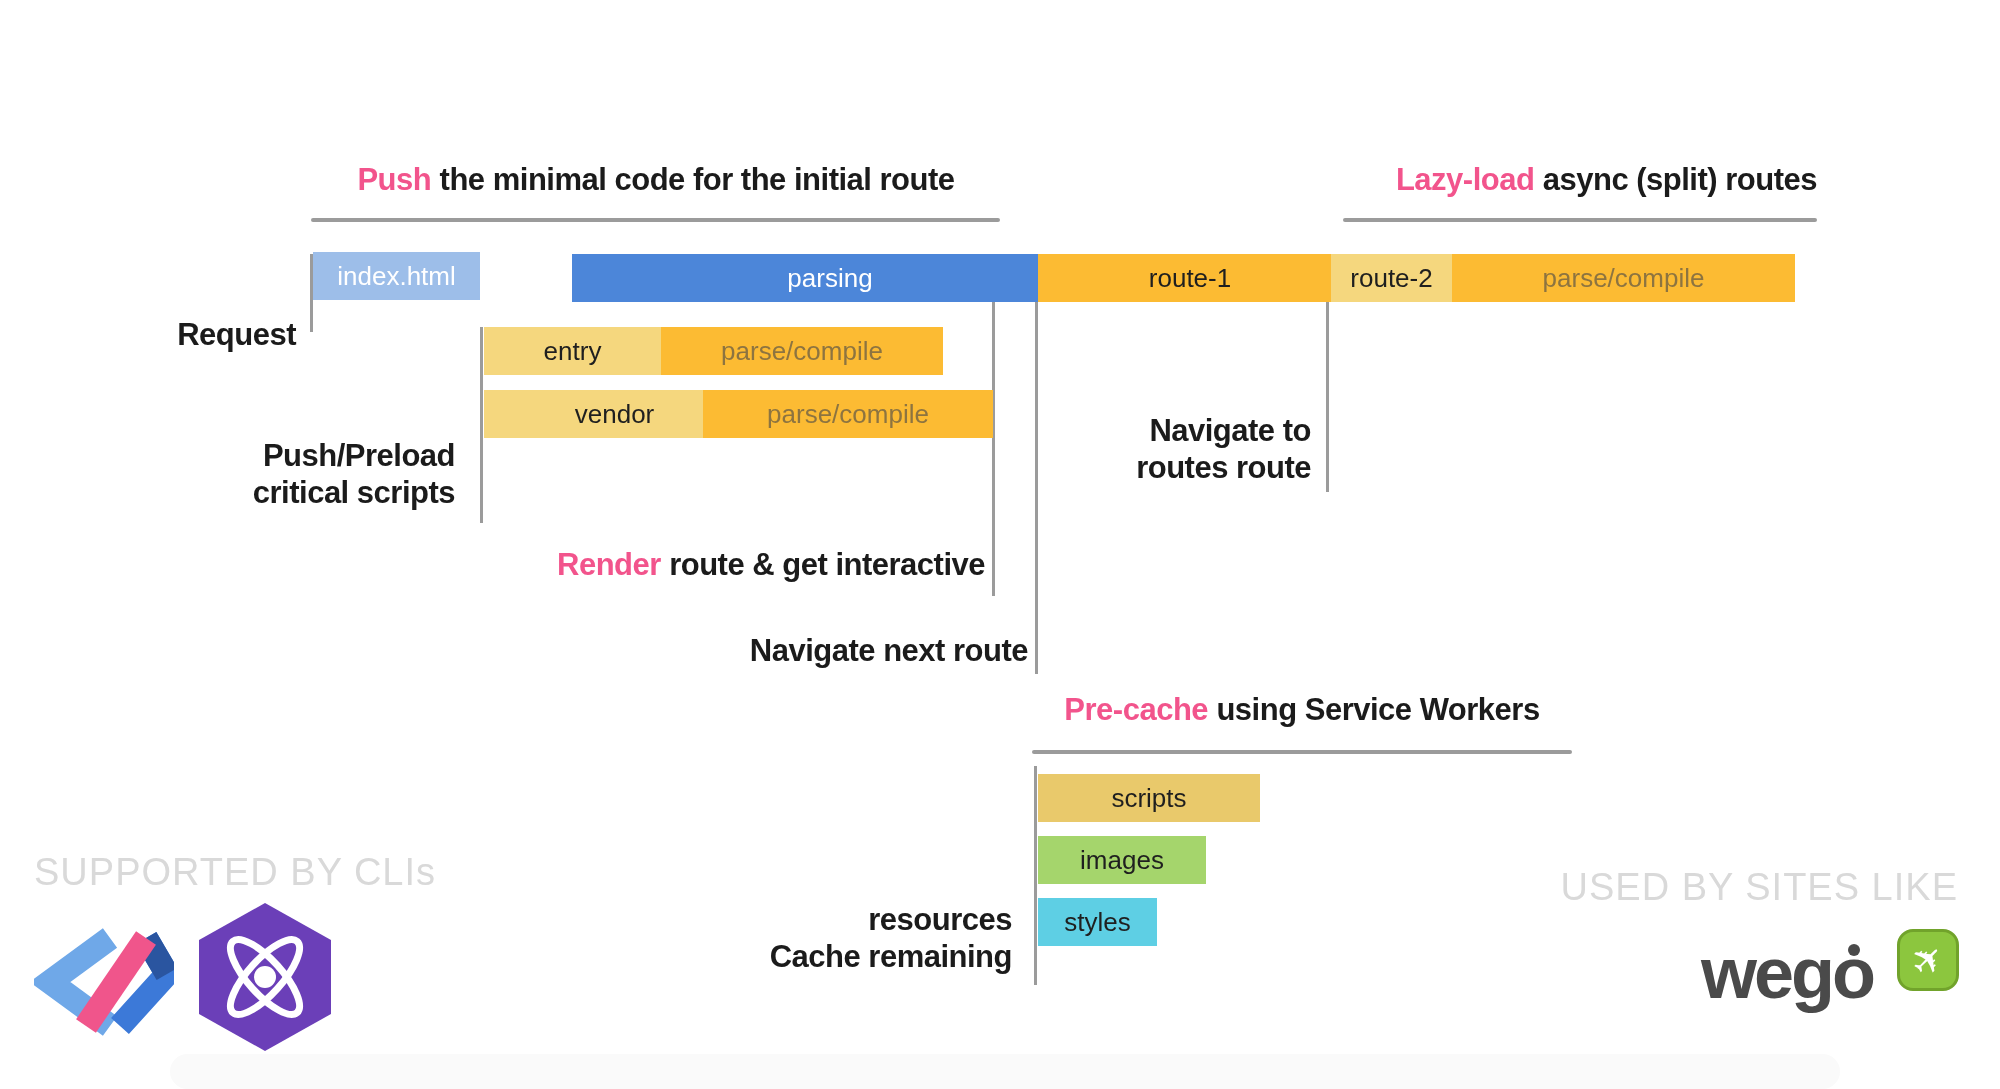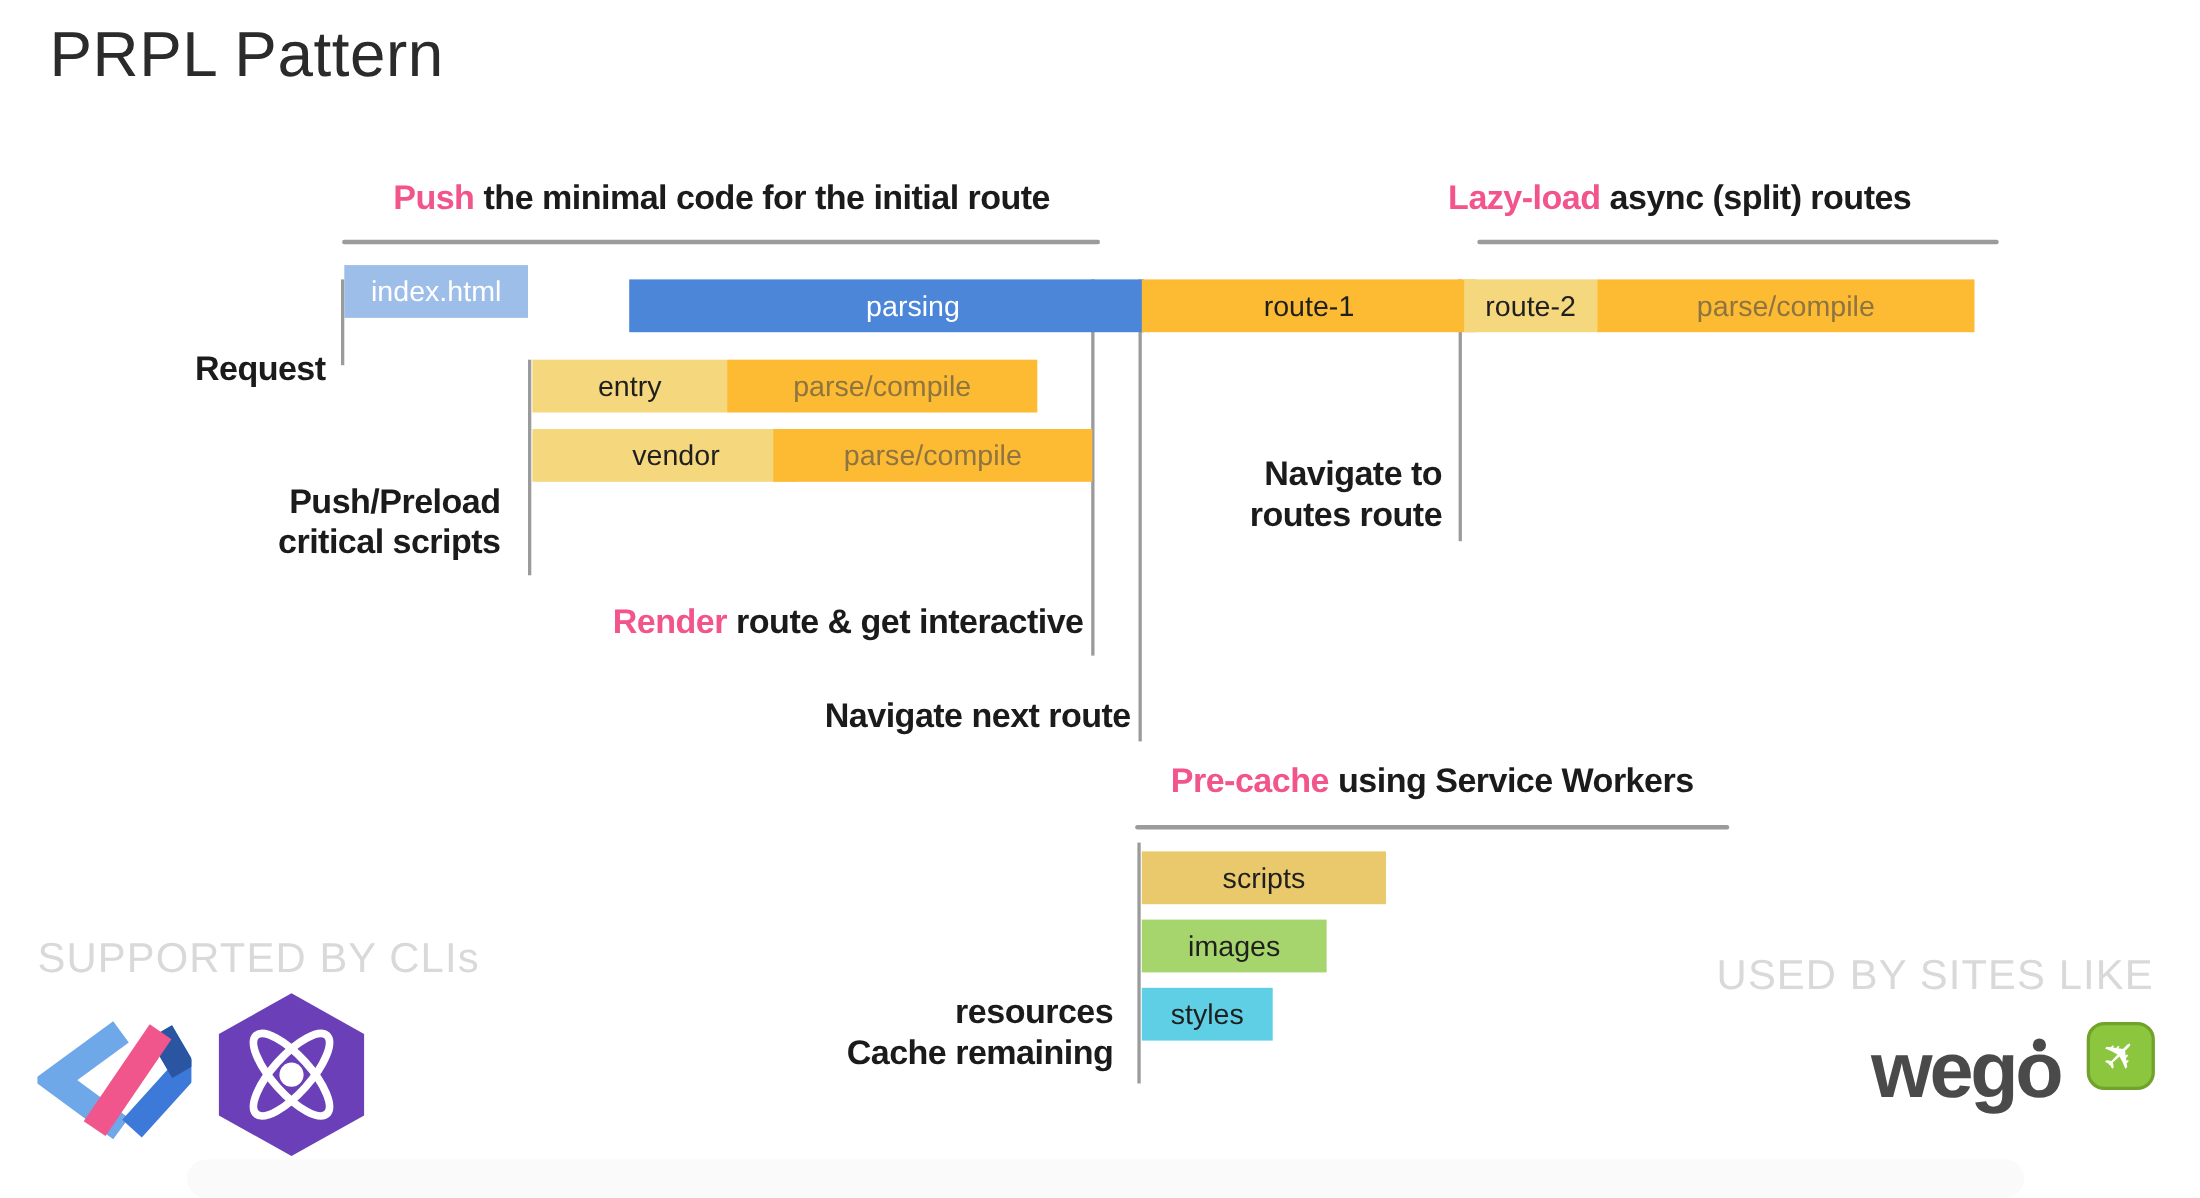--- a/index.html
+++ b/index.html
@@ -72,45 +72,44 @@
   .bottom-shade {
     position:absolute; left:170px; top:1054px; width:1670px; height:35px;
     background:#fafafa; border-radius:18px;
   }
 </style>
 </head>
 <body>
 
 <div class="page">
 
-  <div class="title">PRPL Pattern</div>
 
   <div class="heading" style="left:311px; top:160px; width:690px;">
     <span class="accent">Push</span><span>the minimal code for the initial route</span>
   </div>
   <div class="rule" style="left:311px; top:218px; width:689px;"></div>
 
-  <div class="heading" style="left:1290px; top:160px; width:474px;">
+  <div class="heading" style="left:1343px; top:160px; width:474px;text-align:right;">
     <span class="accent">Lazy-load</span><span>async (split) routes</span>
   </div>
   <div class="rule" style="left:1343px; top:218px; width:474px;"></div>
 
   <div class="heading" style="left:1032px; top:690px; width:540px;">
     <span class="accent">Pre-cache</span><span>using Service Workers</span>
   </div>
   <div class="rule" style="left:1032px; top:750px; width:540px;"></div>
 
   <div class="tick" style="left:310px;  top:254px; height:78px;"></div>
   <div class="tick" style="left:1326px; top:254px; height:238px;"></div>
   <div class="tick" style="left:480px;  top:327px; height:196px;"></div>
   <div class="tick" style="left:992px;  top:254px; height:342px;"></div>
   <div class="tick" style="left:1035px; top:254px; height:420px;"></div>
   <div class="tick" style="left:1034px; top:766px; height:219px;"></div>
 
-  <div class="bar light-blue white-text" style="left:313px; top:241px; width:167px;">index.html</div>
+  <div class="bar light-blue white-text" style="left:313px; top:252px; width:167px;">index.html</div>
   <div class="bar blue white-text" style="left:572px; top:254px; width:420px;padding-left:48px;">parsing</div>
   <div class="bar orange" style="left:1038px; top:254px; width:304px;">route-1</div>
   <div class="bar light-yellow" style="left:1331px; top:254px; width:121px;">route-2</div>
   <div class="bar orange brown-text" style="left:1452px; top:254px; width:343px;">parse/compile</div>
 
   <div class="bar light-yellow" style="left:484px; top:327px; width:177px;">entry</div>
   <div class="bar orange brown-text" style="left:661px; top:327px; width:282px;">parse/compile</div>
 
   <div class="bar light-yellow" style="left:484px; top:390px; width:219px;padding-left:21px;">vendor</div>
   <div class="bar orange brown-text" style="left:703px; top:390px; width:290px;">parse/compile</div>

